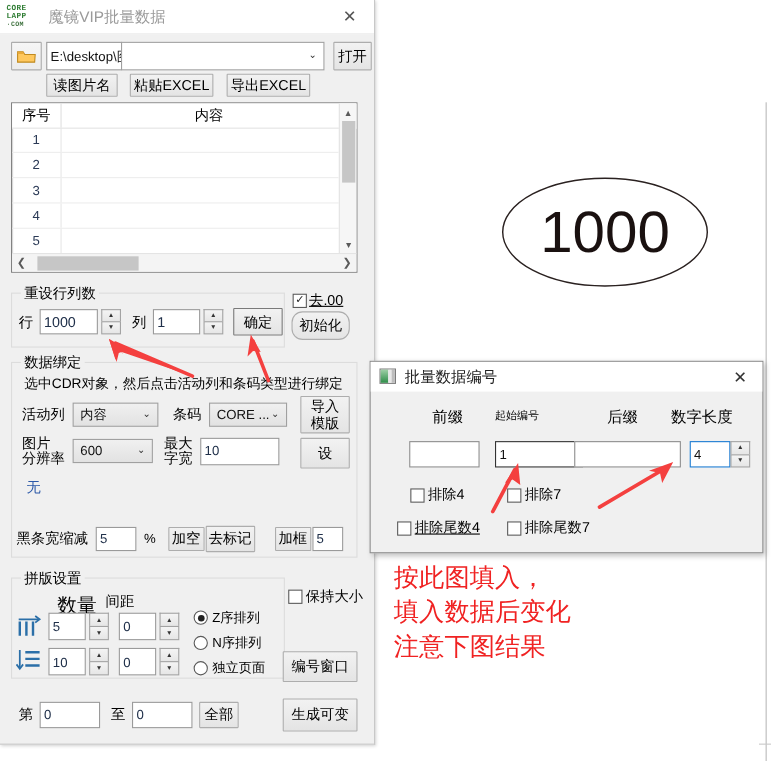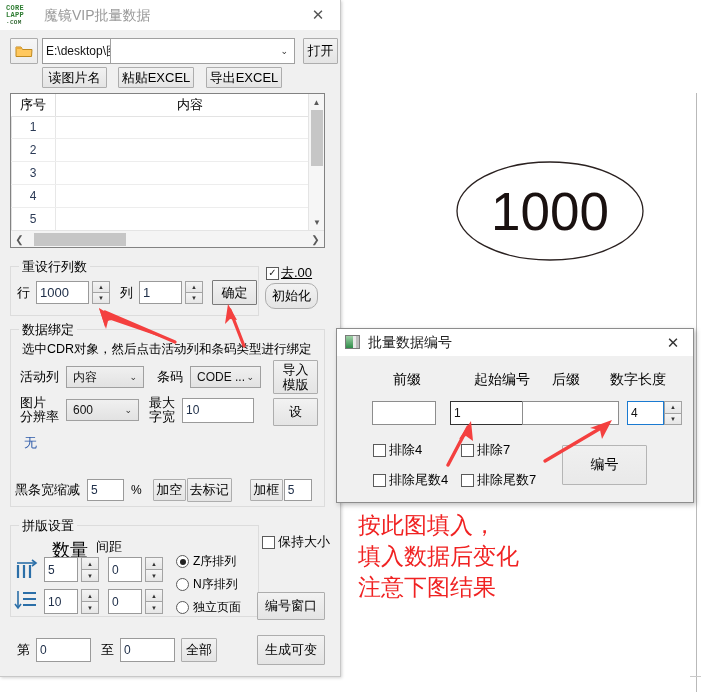--- a/index.html
+++ b/index.html
@@ -324,21 +324,21 @@
   <div style="position:absolute;left:22px;top:341px;font-size:12.5px;">选中CDR对象，然后点击活动列和条码类型进行绑定</div>
 
   <div class="row" style="position:absolute;left:20px;top:366px;">
     <span class="lbl">活动列</span>
     <div class="combo" style="width:78px;height:22px;margin-left:7px;">
       <span>内容</span>
       <span class="chev">⌄</span>
     </div>
     <span class="lbl" style="margin-left:13px;">条码</span>
     <div class="combo" style="width:71px;height:22px;margin-left:7px;">
-      <span>CODE ...</span>
+      <span>CORE ...</span>
       <span class="chev">⌄</span>
     </div>
   </div>
   <div class="btn" style="position:absolute;left:273px;top:360px;width:45px;height:34px;
        white-space:pre-line;line-height:15px;font-size:13px;">导入
 模版</div>
 
   <div class="row" style="position:absolute;left:20px;top:396px;">
     <span class="lbl" style="white-space:pre-line;line-height:14px;font-size:13px;">图片
 分辨率</span>
@@ -456,52 +456,50 @@
     <div id="dlg-icon">
         <i></i>
         <i></i>
         <i></i>
       </div>
     <div id="dlg-title-text">批量数据编号</div>
     <div class="winclose">✕</div>
   </div>
 
   <div style="position:absolute;left:38px;top:42px;width:64px;text-align:center;font-size:14px;">前缀</div>
-  <div style="position:absolute;left:113px;top:42px;width:80px;text-align:right;font-size:14px;">起始编号</div>
+  <div style="position:absolute;left:113px;top:42px;width:80px;text-align:left;font-size:10px;">起始编号</div>
   <div style="position:absolute;left:197px;top:42px;width:64px;text-align:center;font-size:14px;">后缀</div>
   <div style="position:absolute;left:259px;top:42px;width:84px;text-align:center;font-size:14px;">数字长度</div>
 
   <div class="txt" style="position:absolute;left:35px;top:72px;width:64px;height:24px;border:1px solid #8d8d8d;"></div>
   <div class="txt dark" style="position:absolute;left:113px;top:72px;width:80px;height:24px;border:1px solid #333;color:#111;">1</div>
   <div class="txt" style="position:absolute;left:185px;top:72px;width:97px;height:24px;border:1px solid #8d8d8d;"></div>
   <div class="txt" style="position:absolute;left:290px;top:72px;width:37px;height:24px;border:1px solid #1a7ad1;color:#111;">4</div>
   <div class="spin" style="position:absolute;left:327px;top:72px;height:24px;">
     <div>▲</div>
     <div>▼</div>
   </div>
 
   <div class="row" style="position:absolute;left:36px;top:112px;">
     <span class="ckbox"></span>
     <span class="lbl" style="margin-left:3px;">排除4</span>
   </div>
   <div class="row" style="position:absolute;left:124px;top:112px;">
     <span class="ckbox"></span>
     <span class="lbl" style="margin-left:3px;">排除7</span>
   </div>
-  <div class="row" style="position:absolute;left:36px;top:142px;">
+  <div class="row" style="position:absolute;left:24px;top:142px;text-decoration:underline;">
     <span class="ckbox"></span>
     <span class="lbl" style="margin-left:3px;">排除尾数4</span>
   </div>
   <div class="row" style="position:absolute;left:124px;top:142px;">
     <span class="ckbox"></span>
     <span class="lbl" style="margin-left:3px;">排除尾数7</span>
   </div>
 
-  <div class="btn" style="position:absolute;left:225px;top:116px;width:85px;height:40px;font-size:14px;
-       background:linear-gradient(180deg,#f0f0f0,#e9e9e9);border:1px solid #b5b5b5;">编号</div>
 </div>
 
 <svg class="arrow" style="left:440px;top:417px;" width="60" height="50">
   <path d="M8 48 L28 10" stroke="#f4403f" stroke-width="3.4" fill="none" stroke-linecap="round"></path>
   <path d="M31 4 L33 24 L26 19 L19 22 Z" fill="#f4403f"></path>
 </svg>
 <svg class="arrow" style="left:540px;top:415px;" width="90" height="50">
   <path d="M5 46 L66 10" stroke="#f4403f" stroke-width="3.4" fill="none" stroke-linecap="round"></path>
   <path d="M72 5 L62 24 L60 15 L50 13 Z" fill="#f4403f"></path>
 </svg>

